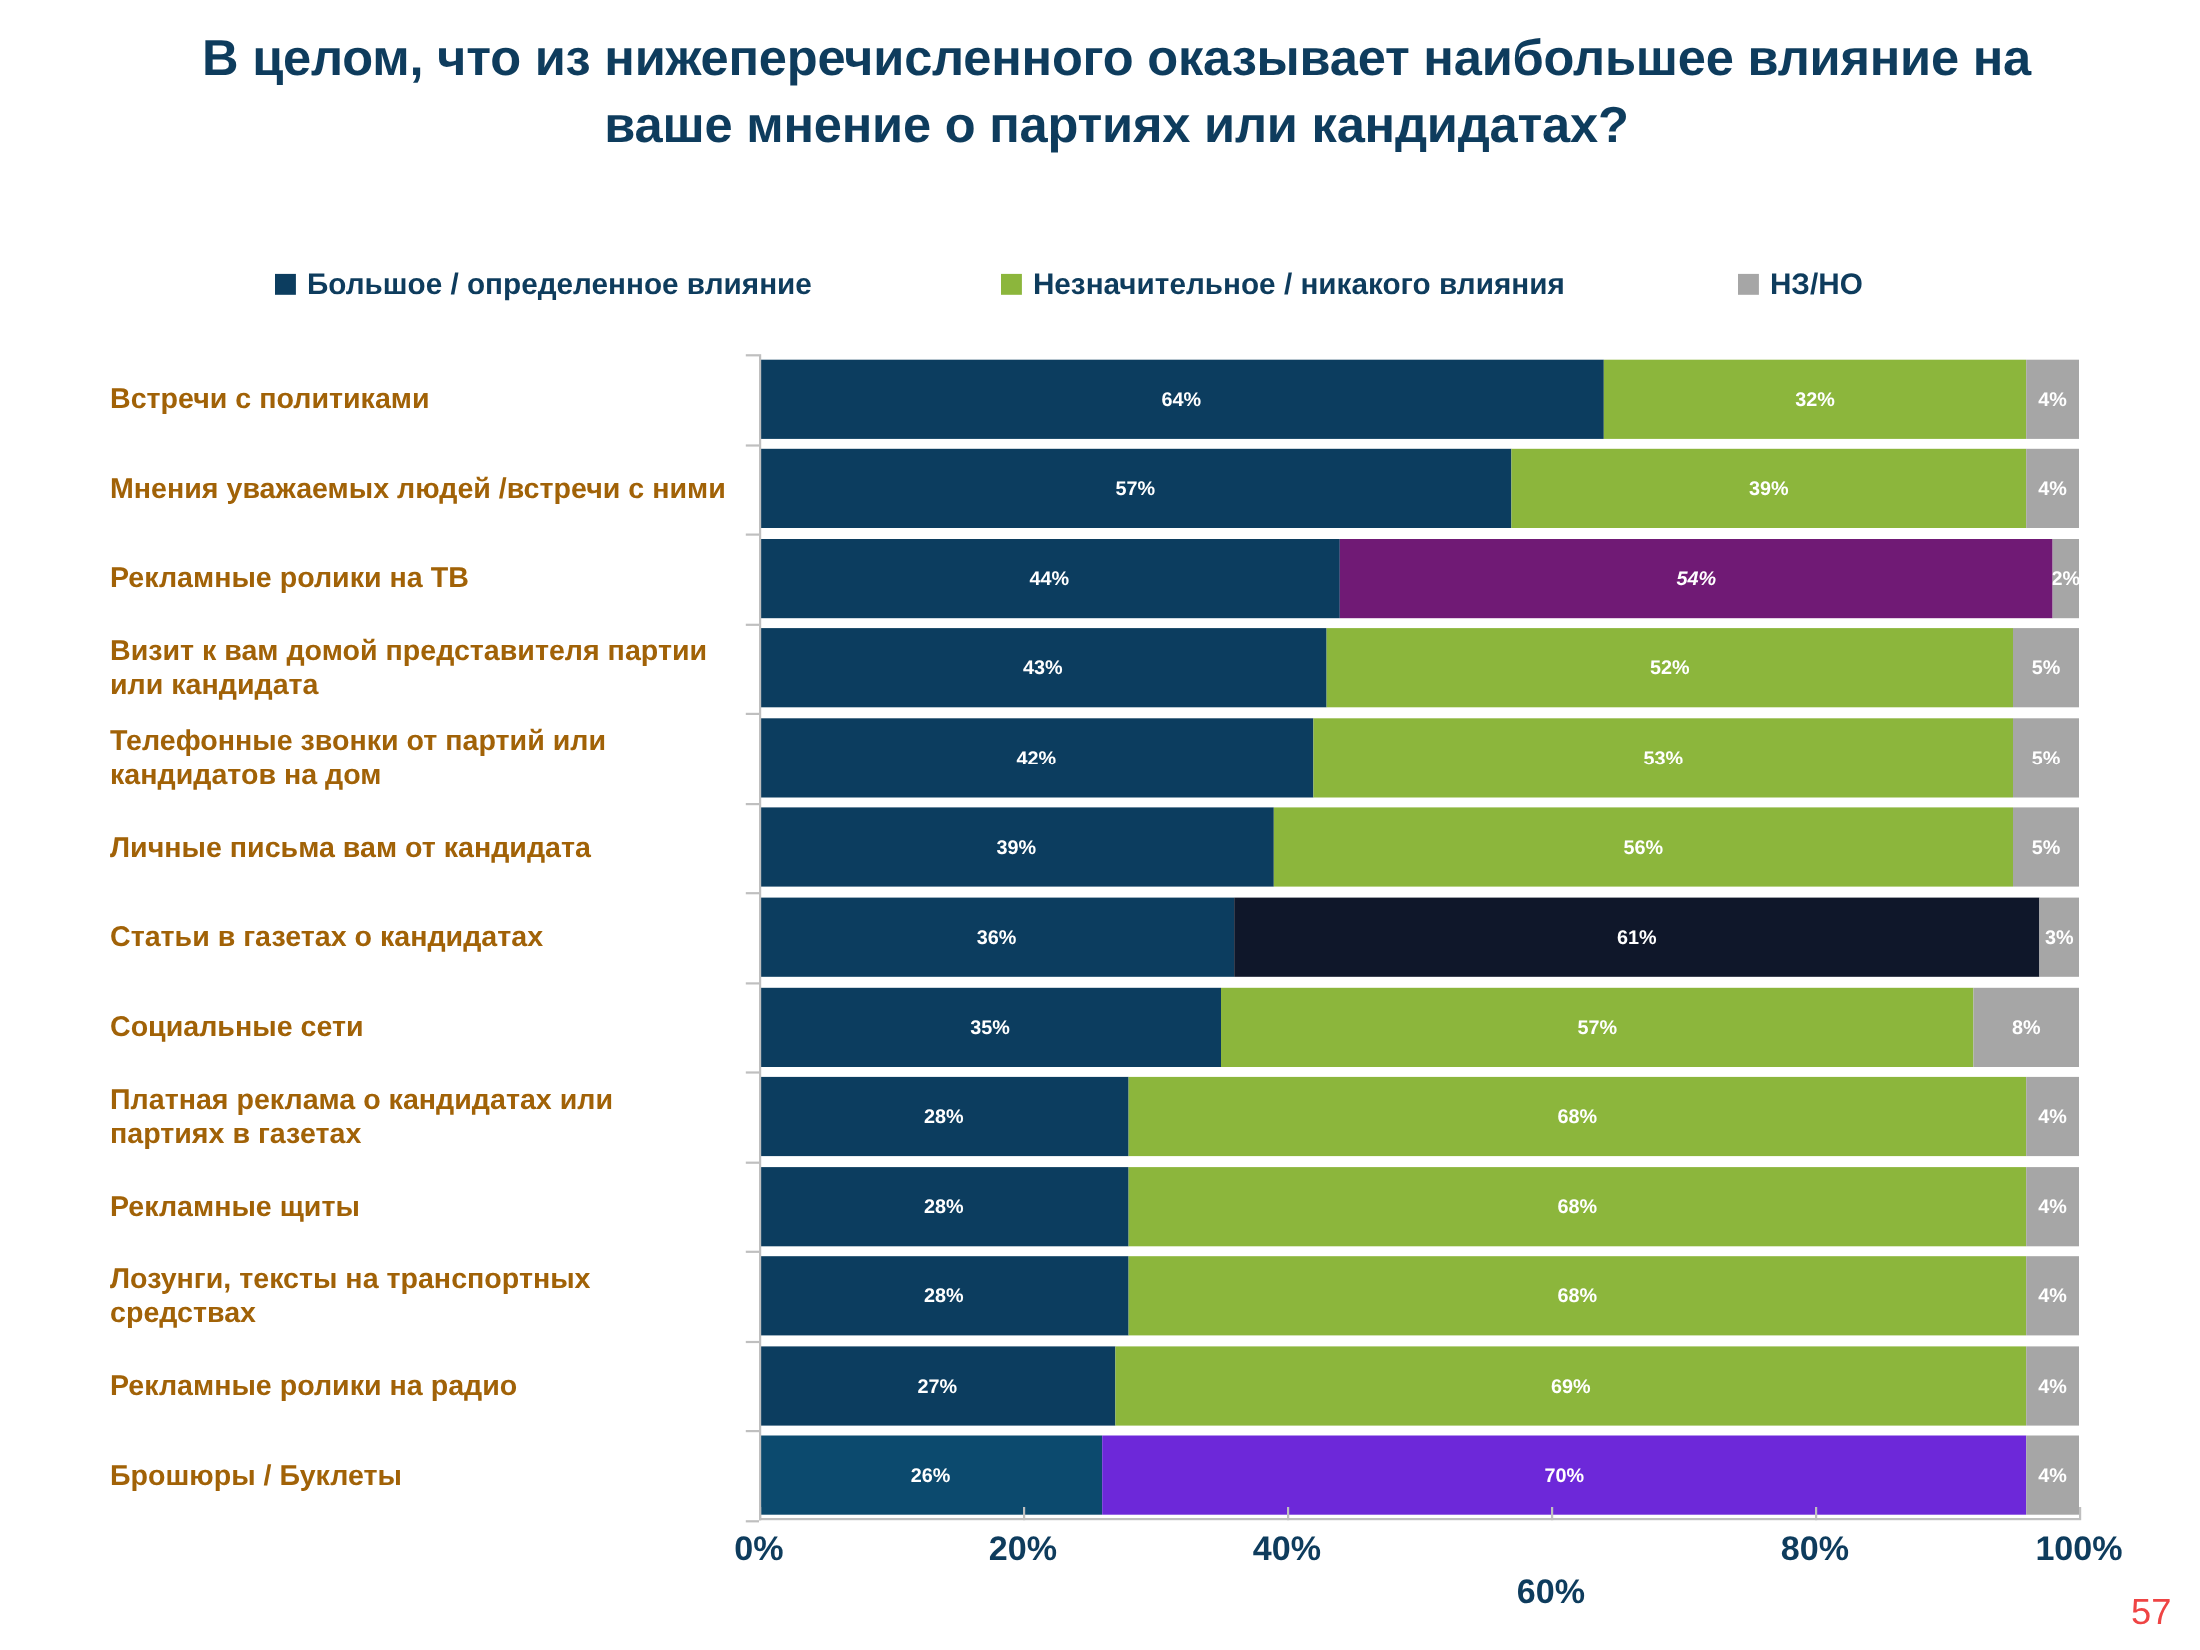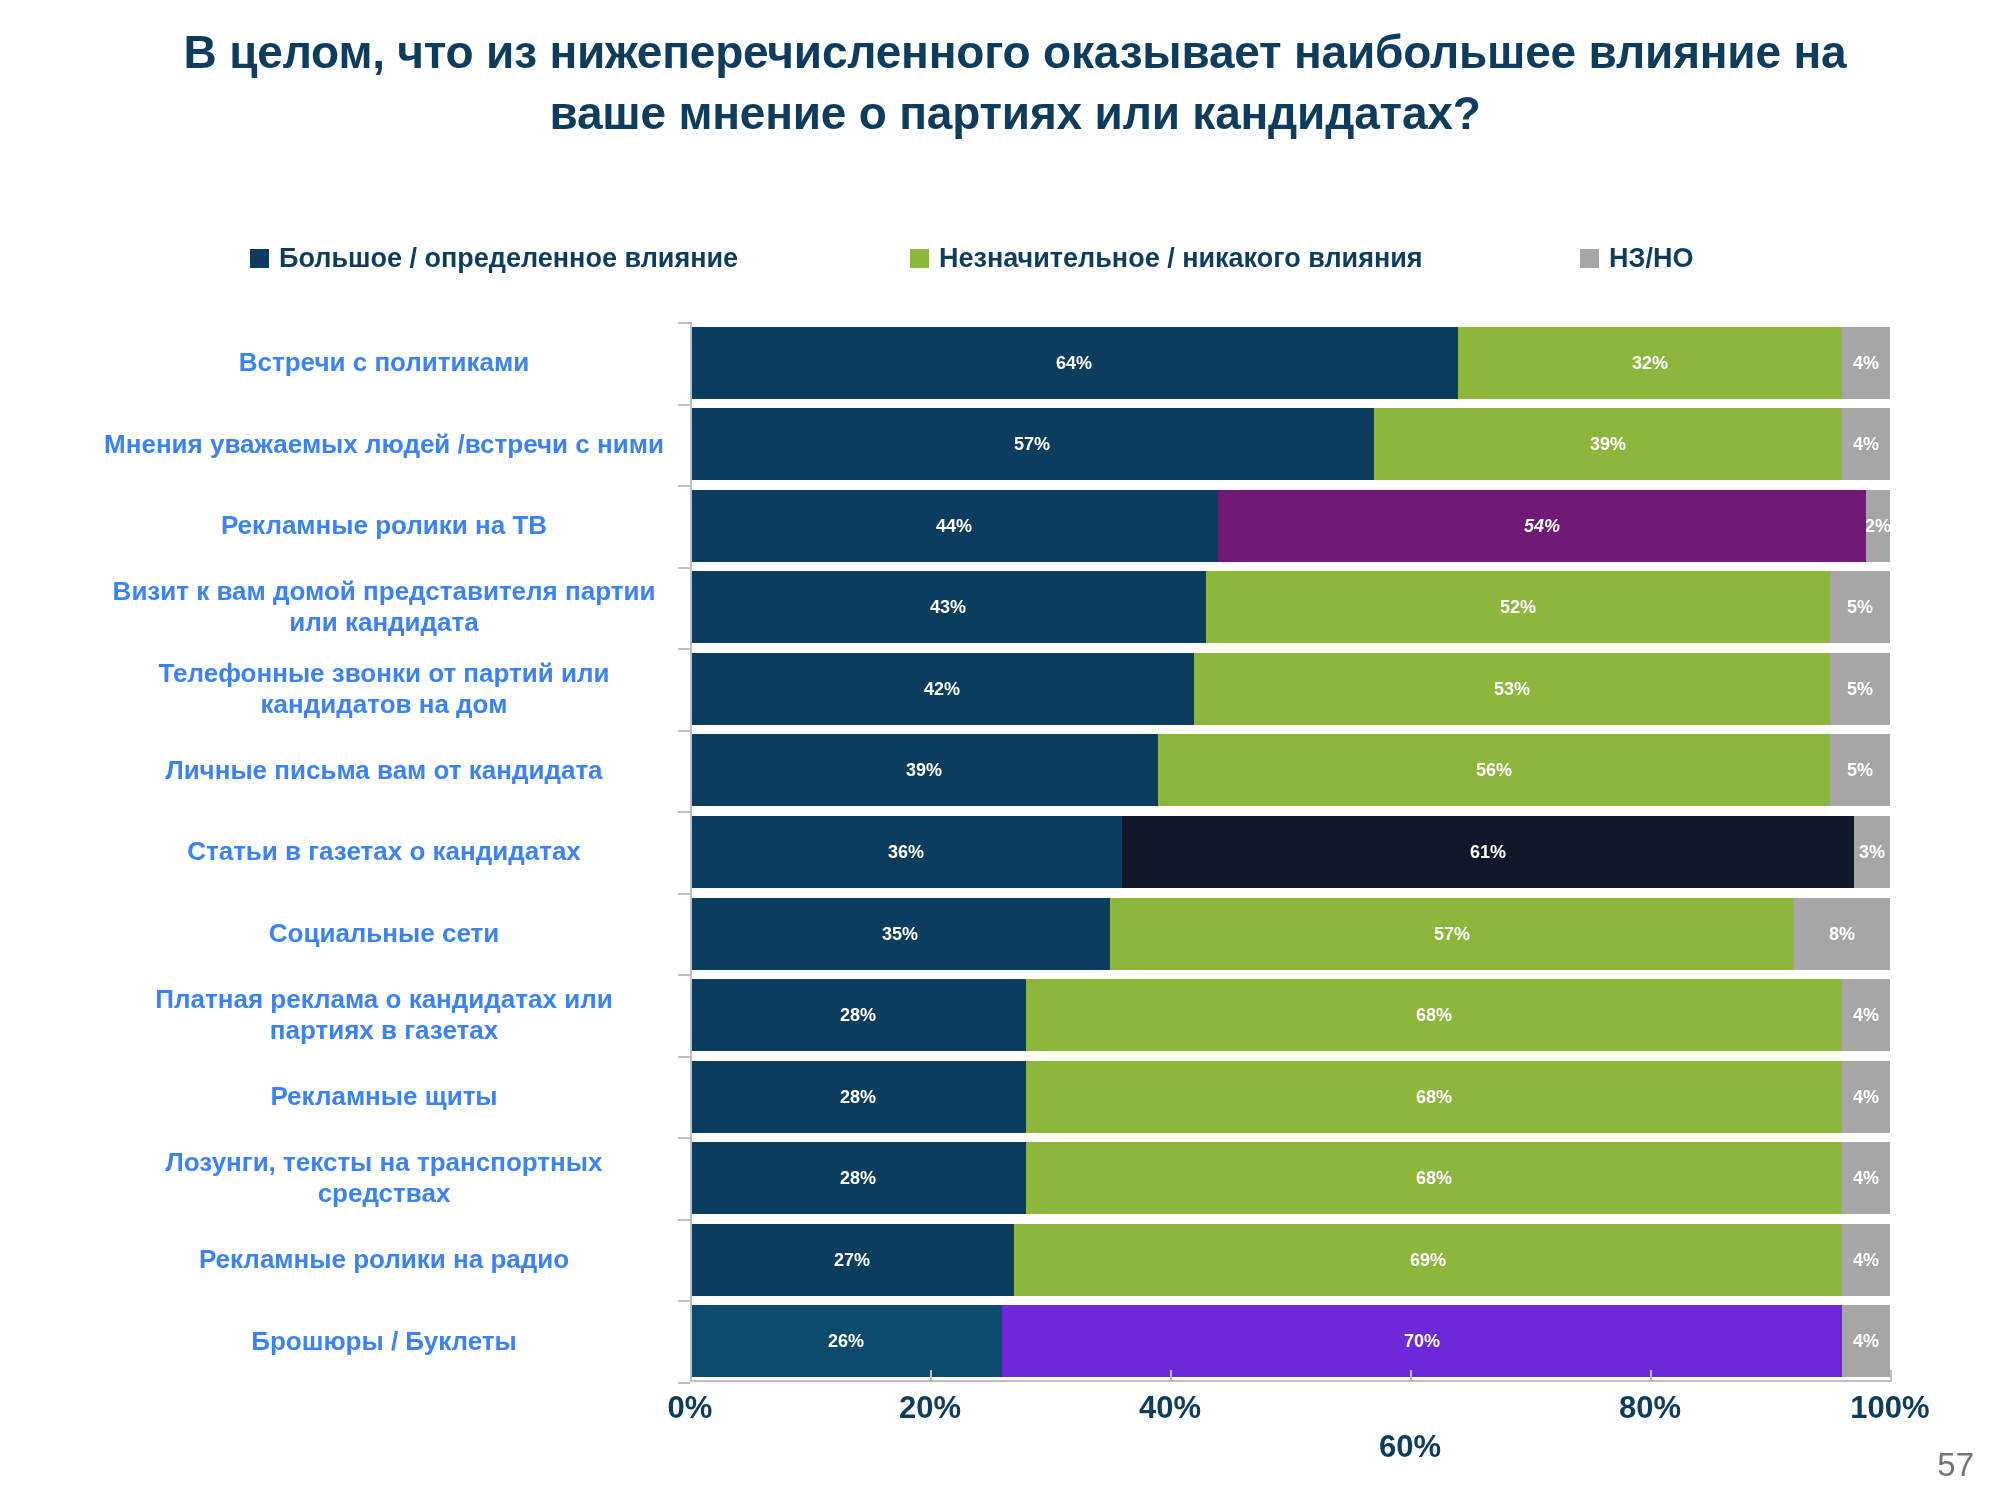--- a/index.html
+++ b/index.html
@@ -83,22 +83,22 @@
     position: absolute;
     left: 0;
     width: 1790px;
     display: flex;
     align-items: center;
   }
   .cat-label {
     width: 590px;
     flex: 0 0 590px;
     padding-right: 22px;
-    text-align: center;
-    color: #3b82f6;
+    text-align: left;
+    color: #a16207;
     font-size: 26px;
     font-weight: bold;
     line-height: 1.2;
   }
   .bar-wrap {
     position: relative;
     flex: 1 1 auto;
     height: 100%;
   }
   .bar {
@@ -179,21 +179,21 @@
     font-size: 31px;
     font-weight: bold;
     white-space: nowrap;
   }
 
   
   .page-number {
     position: absolute;
     right: 26px;
     bottom: 16px;
-    color: #737373;
+    color: #ef4444;
     font-size: 33px;
     font-weight: normal;
   }
 </style>
 </head>
 <body>
 
 <div class="slide">
 
   <div class="title">В целом, что из нижеперечисленного оказывает наибольшее влияние на ваше мнение о партиях или кандидатах?</div>

